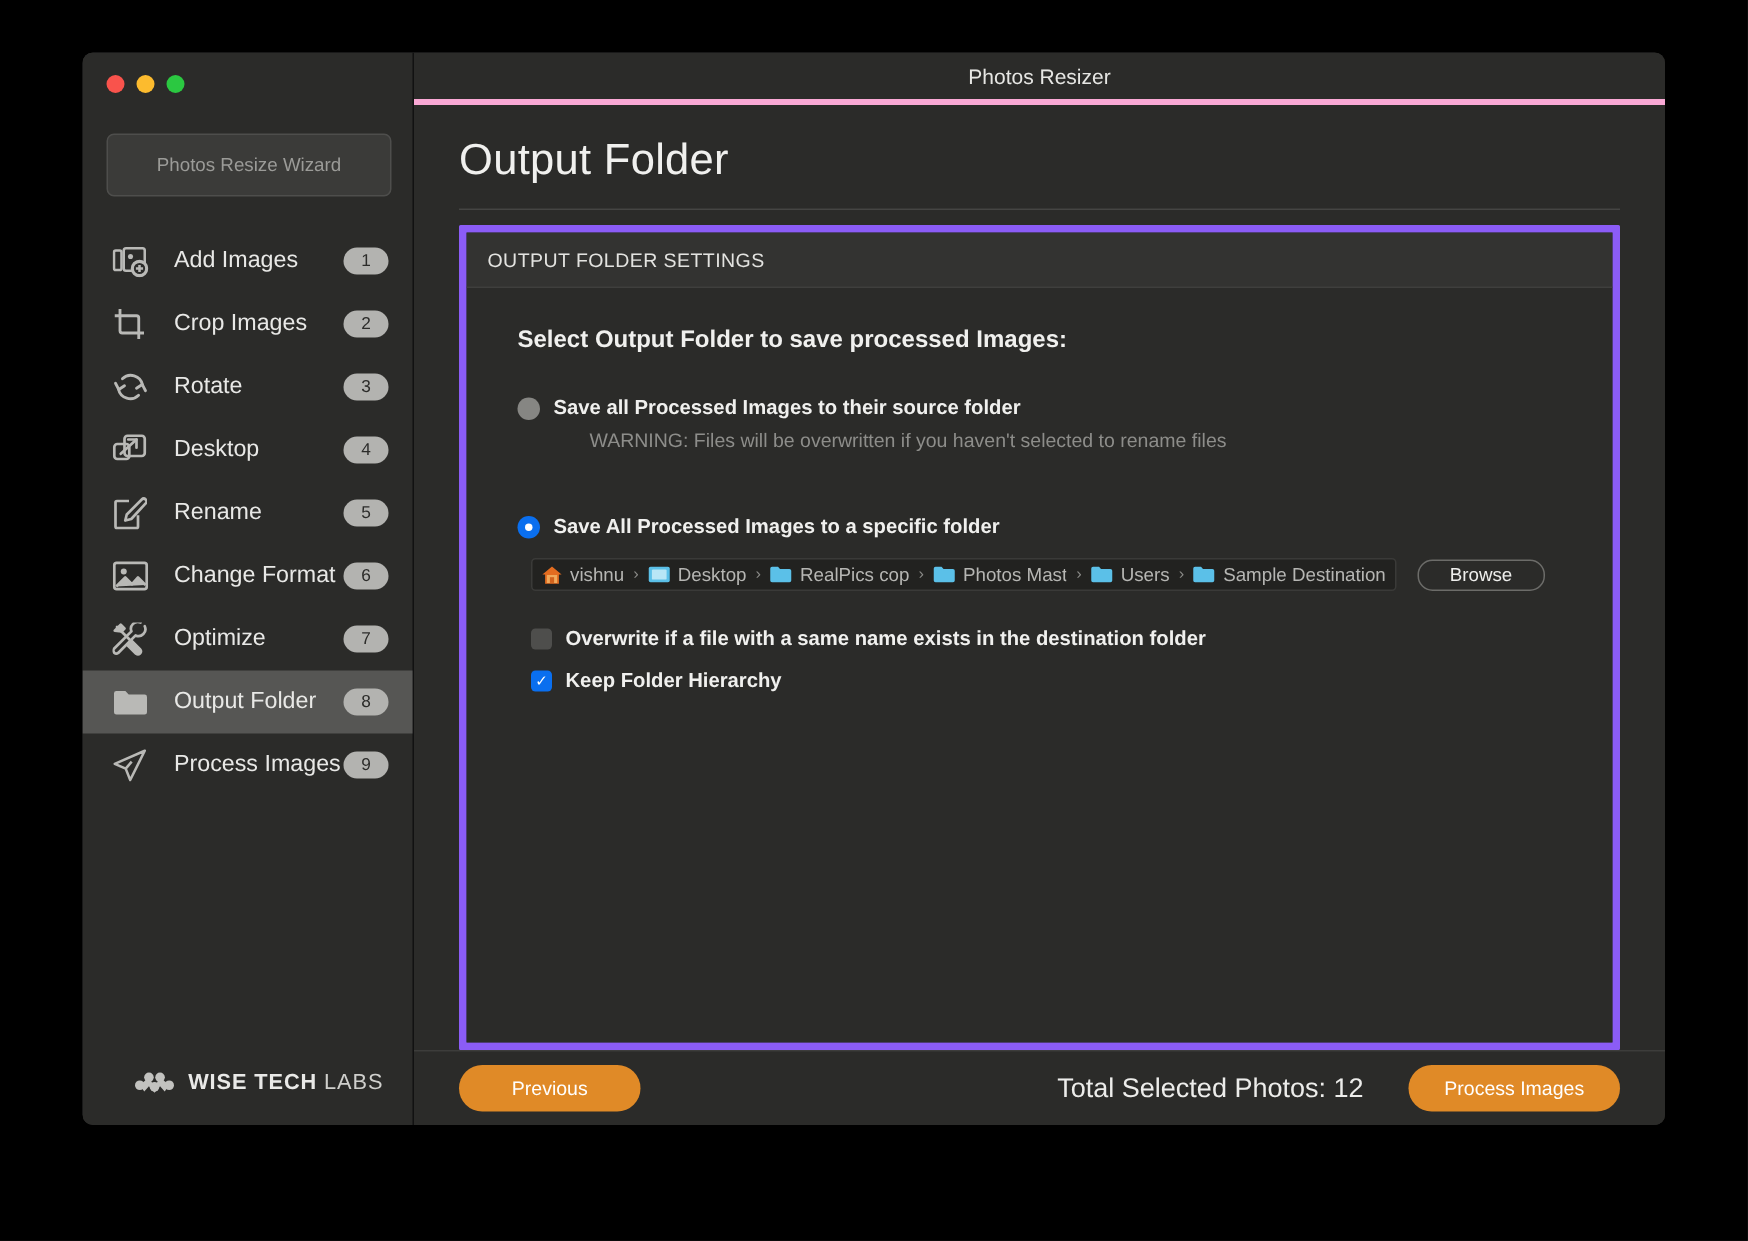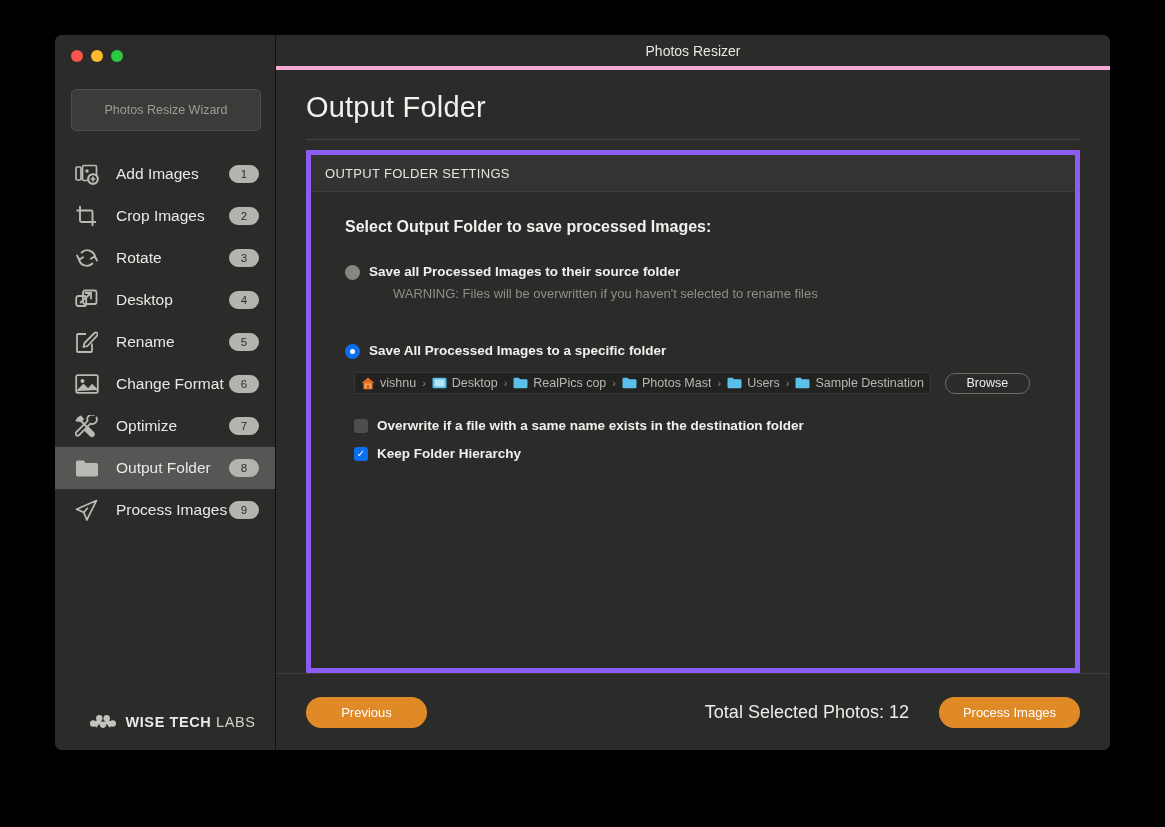--- a/index.html
+++ b/index.html
@@ -263,21 +263,21 @@
   }
   .check-label {
     margin-left: 9px;
     color: #f0f0ee;
     font-size: 13.5px;
     font-weight: bold;
   }
 
   
   .footer {
-    height: 77px;
+    height: 50px;
     border-top: 1px solid #3d3d3b;
     display: flex;
     align-items: center;
     padding: 0 30px;
     background: #2b2b29;
   }
   .pill {
     background: #e08a27;
     color: #ffffff;
     border: none;

